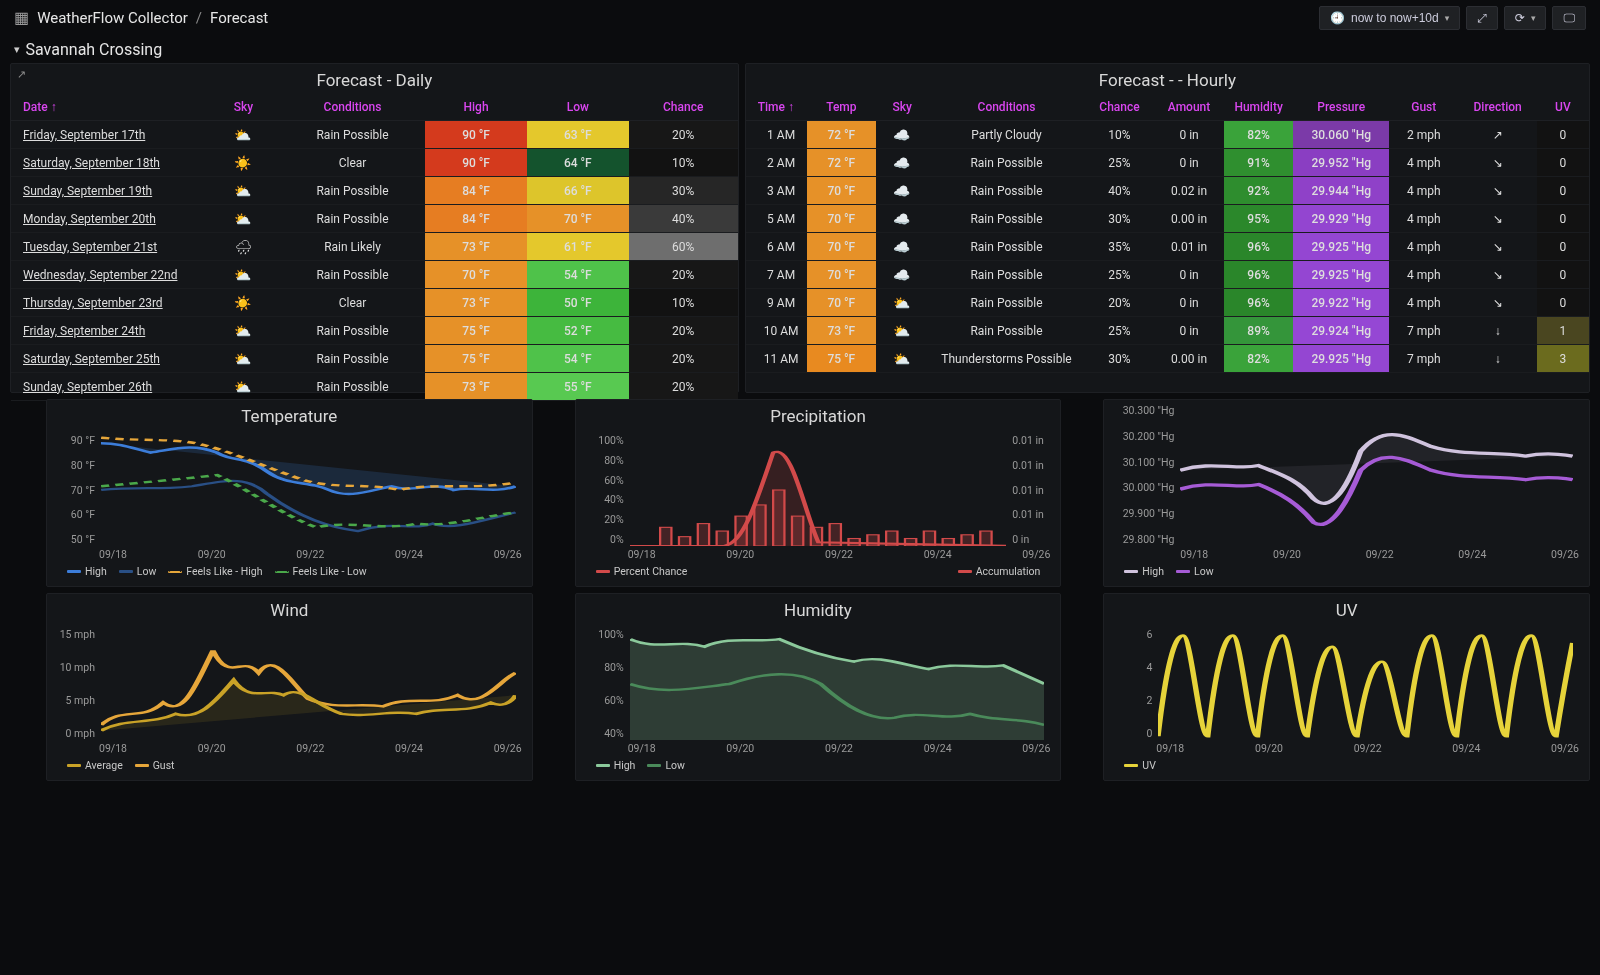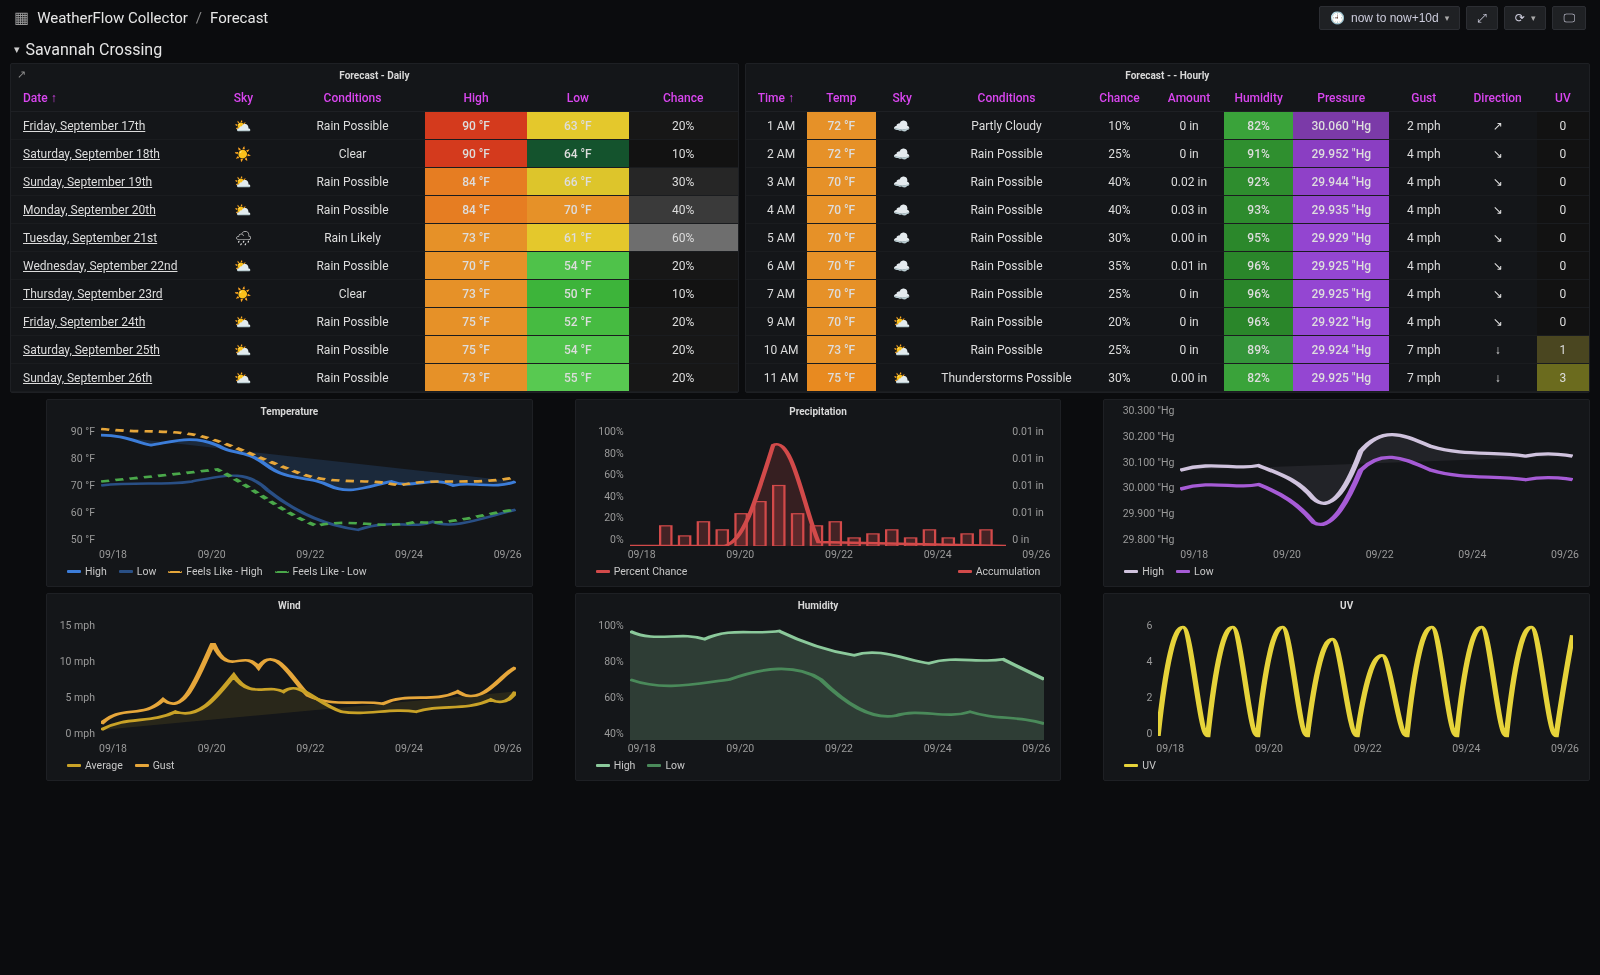--- a/index.html
+++ b/index.html
@@ -61,24 +61,24 @@
   background: #141619;
   border: 1px solid #1e2024;
   border-radius: 2px;
   display: flex;
   flex-direction: column;
   height: 100%;
   position: relative;
 }
 .panel-title {
   text-align: center;
-  font-size: 10px;
+  font-size: 17px;
   color: #d8d8d8;
   padding: 6px 0 4px 0;
-  font-weight: 700;
+  font-weight: 400;
 }
 .ext-icon { position: absolute; top: 4px; left: 6px; color: #8e8e8e; font-size: 11px; }
 
 
 table { width: 100%; border-collapse: collapse; table-layout: fixed; }
 th {
   color: #d946ef;
   font-weight: 500;
   font-size: 12px;
   padding: 6px 4px;
@@ -317,33 +317,20 @@
           </tr>
           <tr>
             <td style="text-align:center">3 AM</td>
             <td class="cell-color" style="background:#e69128">70 °F</td>
             <td class="sky-cell">☁️</td>
             <td>Rain Possible</td>
             <td>40%</td>
             <td>0.02 in</td>
             <td class="cell-color" style="background:#2e8d2e">92%</td>
             <td class="cell-color" style="background:#8f41c8">29.944 "Hg</td>
-            <td>4 mph</td>
-            <td>↘</td>
-            <td style="background:#121212">0</td>
-          </tr>
-          <tr>
-            <td style="text-align:center">4 AM</td>
-            <td class="cell-color" style="background:#e69128">70 °F</td>
-            <td class="sky-cell">☁️</td>
-            <td>Rain Possible</td>
-            <td>40%</td>
-            <td>0.03 in</td>
-            <td class="cell-color" style="background:#2d8b2d">93%</td>
-            <td class="cell-color" style="background:#9143cc">29.935 "Hg</td>
             <td>4 mph</td>
             <td>↘</td>
             <td style="background:#121212">0</td>
           </tr>
           <tr>
             <td style="text-align:center">5 AM</td>
             <td class="cell-color" style="background:#e69128">70 °F</td>
             <td class="sky-cell">☁️</td>
             <td>Rain Possible</td>
             <td>30%</td>

